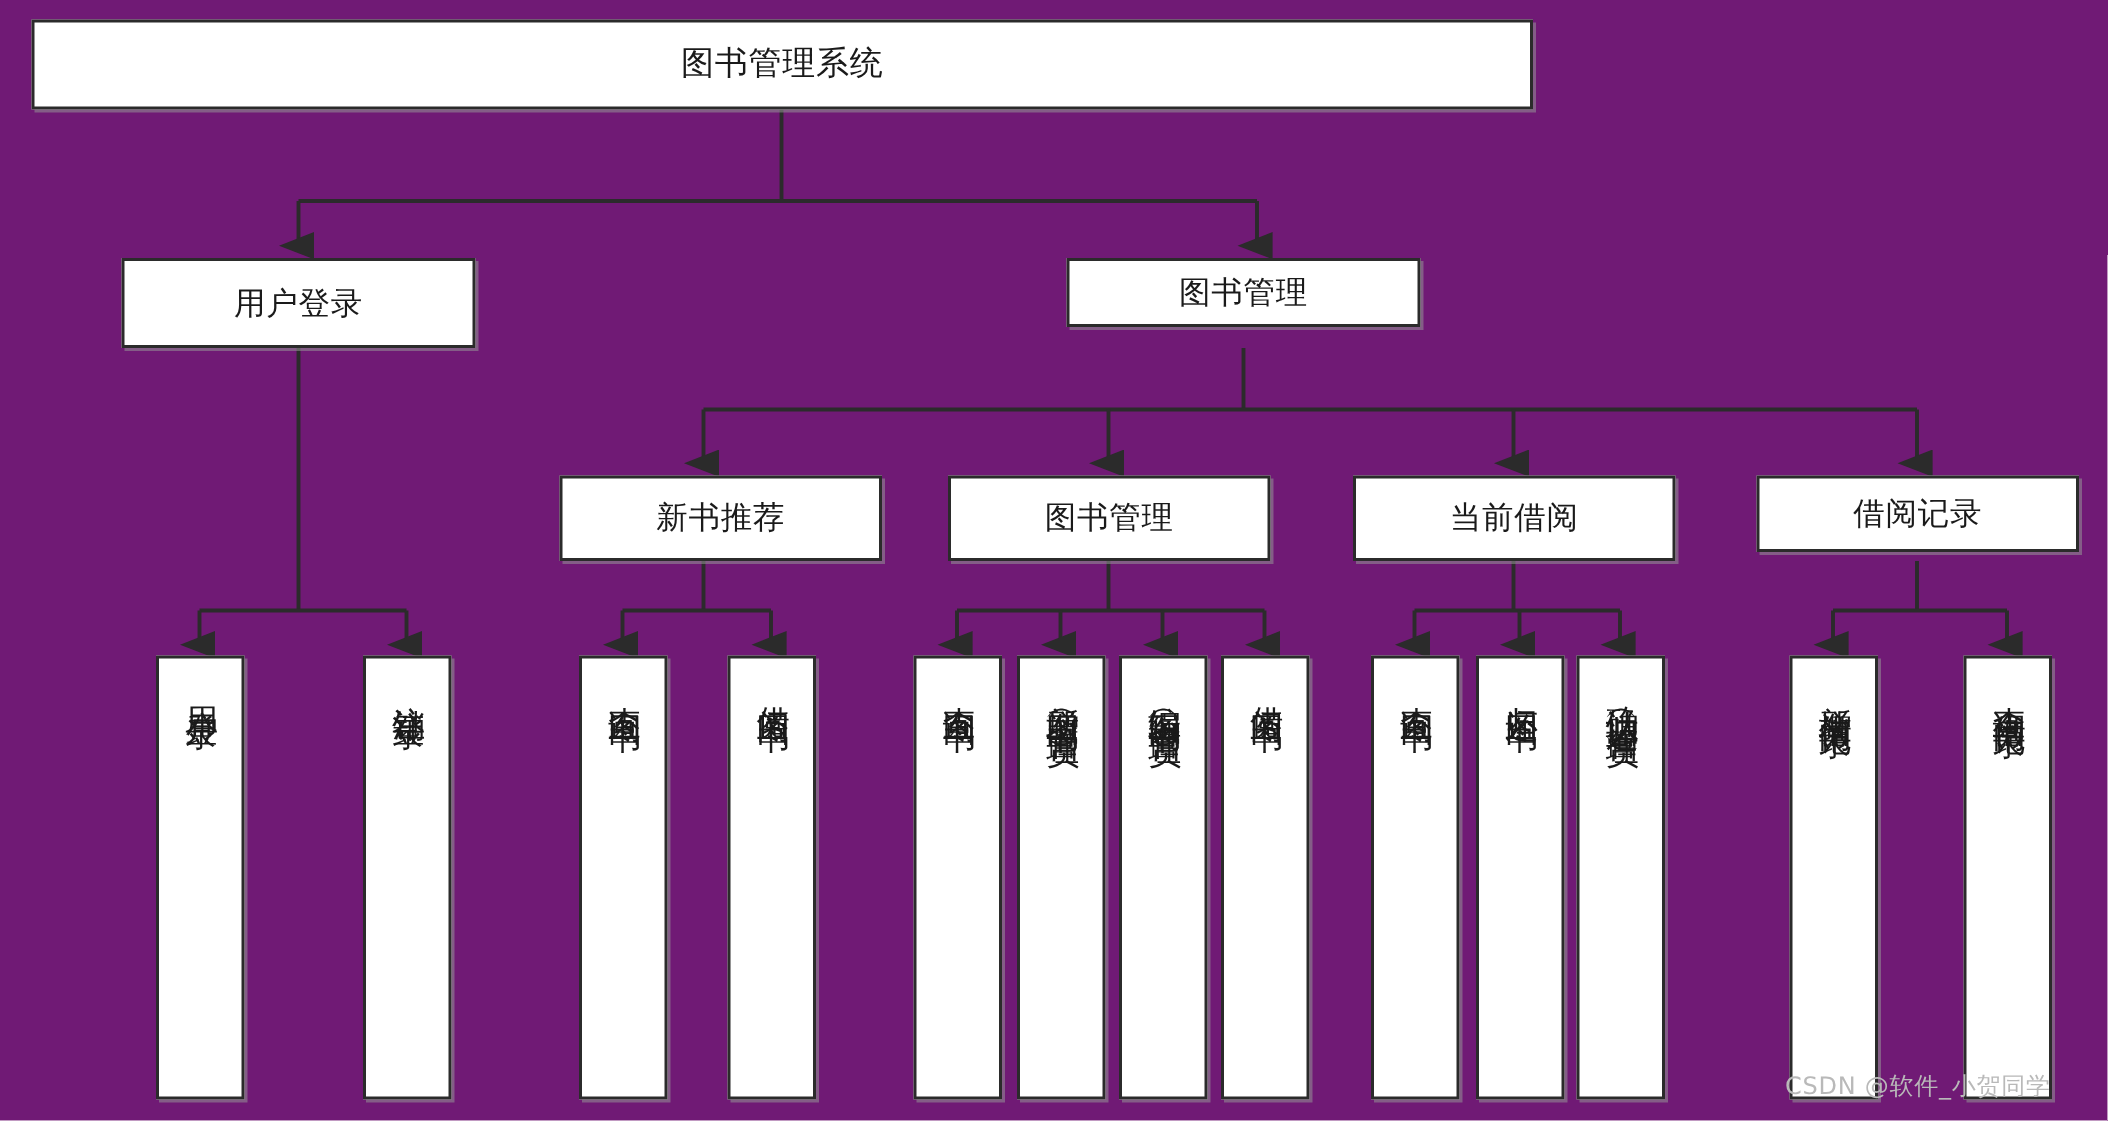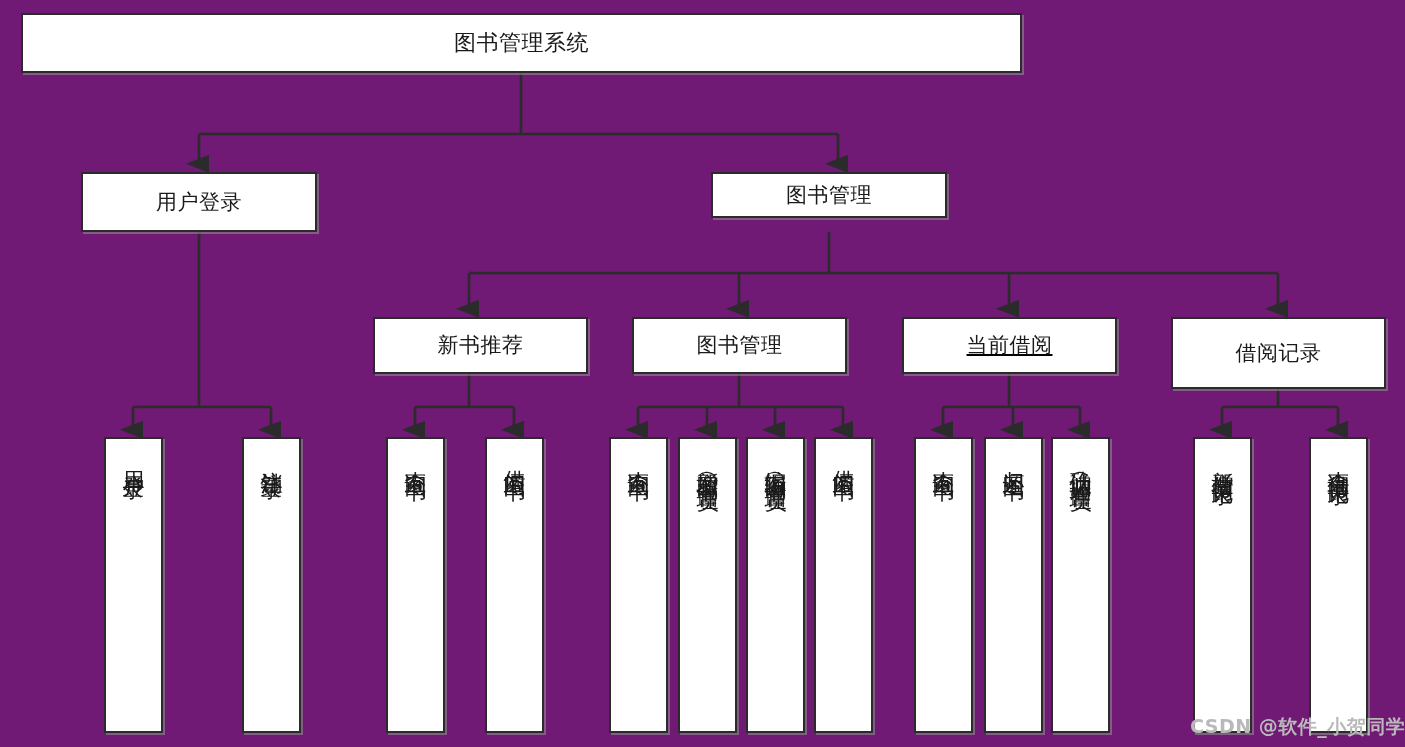--- a/index.html
+++ b/index.html
@@ -34,25 +34,24 @@
     writing-mode:vertical-rl;
     text-orientation:upright;
     font-size:22px;
     letter-spacing:3px;
     line-height:1;
   }
 
   .watermark{
     position:absolute;
     color:#b9b9b9;
-    font-size:19px;
+    font-size:16px;
     letter-spacing:0.5px;
     white-space:nowrap;
     user-select:none;
-    font-weight:bold;
   }
 </style>
 </head>
 <body>
 
 <div id="diagram">
 
   <svg class="connectors" viewBox="0 0 1405 747" xmlns="http://www.w3.org/2000/svg">
     <defs>
       <marker id="arrow" markerWidth="10" markerHeight="10" refX="3.2" refY="4" orient="auto" markerUnits="strokeWidth">
@@ -113,24 +112,24 @@
   <div class="node h" style="left:711px;top:172px;width:236px;height:46px;">
     <span class="label">图书管理</span>
   </div>
 
   <div class="node h" style="left:362px;top:317px;width:215px;height:57px;margin-left:11px;">
     <span class="label">新书推荐</span>
   </div>
   <div class="node h" style="left:632px;top:317px;width:215px;height:57px;">
     <span class="label">图书管理</span>
   </div>
-  <div class="node h" style="left:902px;top:317px;width:215px;height:57px;text-decoration:underline;">
+  <div class="node h" style="left:902px;top:317px;width:215px;height:57px;">
     <span class="label">当前借阅</span>
   </div>
-  <div class="node h" style="left:1171px;top:317px;width:215px;height:72px;">
+  <div class="node h" style="left:1171px;top:317px;width:215px;height:51px;">
     <span class="label">借阅记录</span>
   </div>
 
   <div class="node v" style="left:104px;top:437px;width:59px;height:296px;">
     <span class="label">用户登录</span>
   </div>
   <div class="node v" style="left:242px;top:437px;width:59px;height:296px;">
     <span class="label">注销登录</span>
   </div>
 

